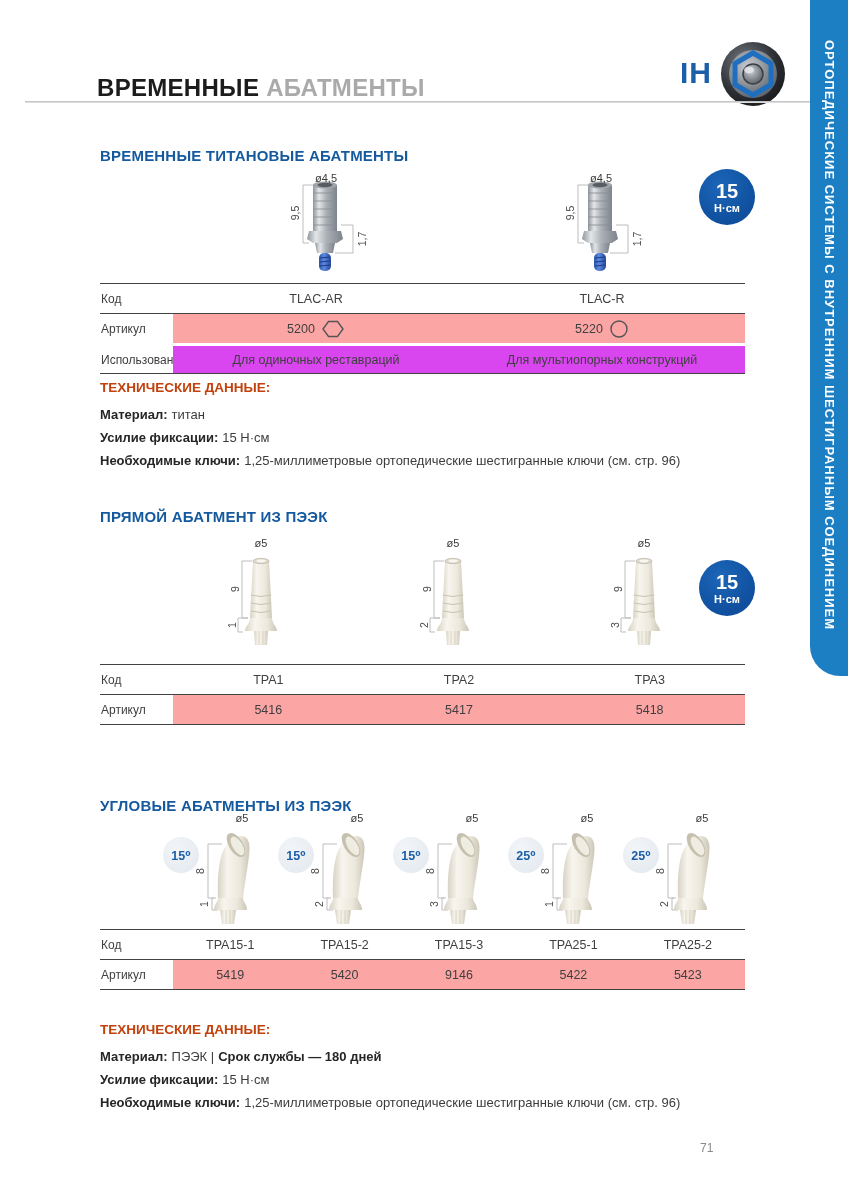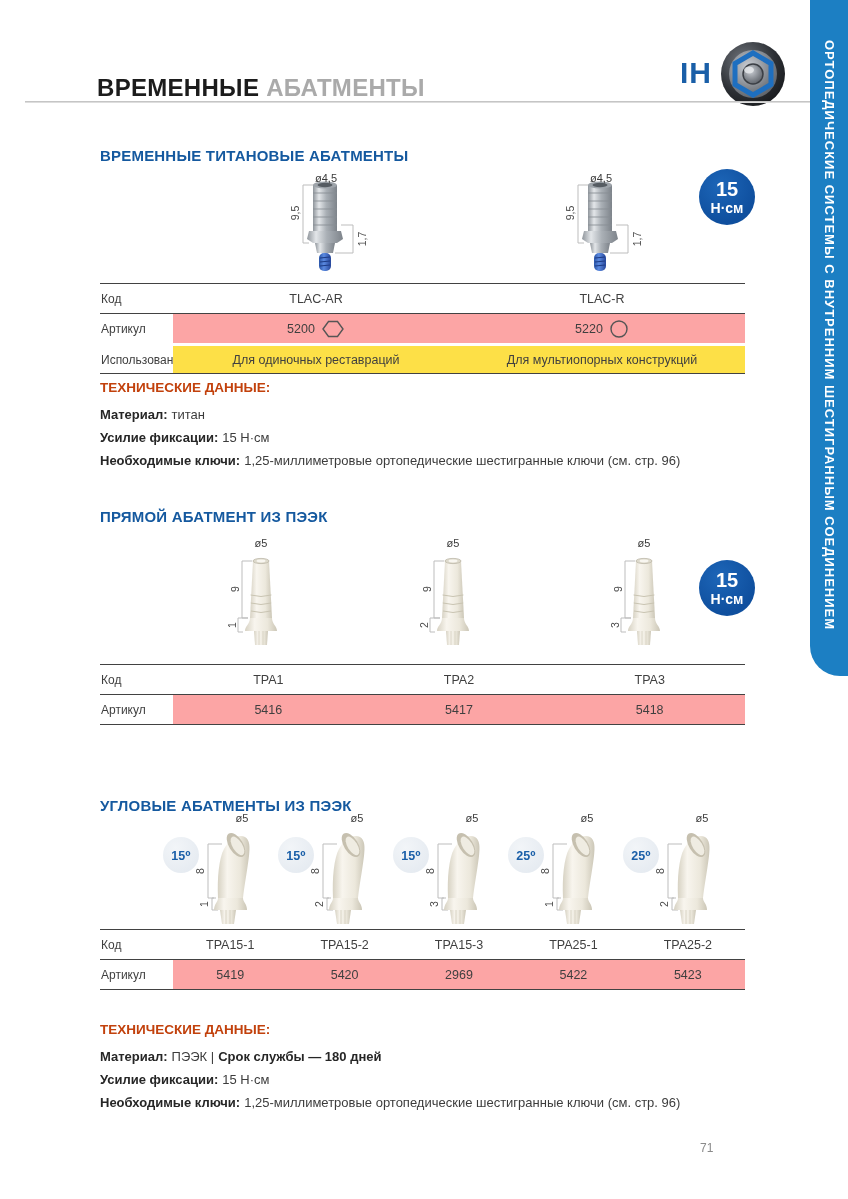--- a/index.html
+++ b/index.html
@@ -24,21 +24,21 @@
         font-size:13px;letter-spacing:1px;}
 
   
   .sec-title{position:absolute;left:100px;font-size:15px;font-weight:bold;color:#15599f;letter-spacing:.2px;}
 
   
   .torque{position:absolute;width:56px;height:56px;border-radius:50%;
         background:radial-gradient(circle at 38% 30%,#1d66b8,#0f4f9e 70%);
         color:#fff;text-align:center;display:flex;flex-direction:column;justify-content:center;line-height:1;}
   .torque .tv{font-size:20px;font-weight:bold;}
-  .torque .tu{font-size:14px;font-weight:bold;margin-top:2px;}
+  .torque .tu{font-size:11px;font-weight:bold;margin-top:2px;}
 
   
   .fig{position:absolute;}
   .fig svg{display:block;}
   .dim{position:absolute;font-size:10.5px;color:#4a4a4a;white-space:nowrap;
        transform:translate(-50%,-50%);}
   .dim.rot{transform:translate(-50%,-50%) rotate(-90deg);}
   .dim.dia{font-size:11px;color:#3a3a3a;}   .ti .d-h{left:30px;top:58px;}   .ti .d-c{left:97px;top:84px;}
   .angle-badge{position:absolute;left:1px;top:27px;width:36px;height:36px;border-radius:50%;
        background:radial-gradient(circle at 35% 30%,#f2f5f8,#e2e8ef);
@@ -46,21 +46,21 @@
 
   
   .dtable{position:absolute;left:100px;width:645px;border-top:1.5px solid #424242;
        border-bottom:1.5px solid #424242;font-size:12.5px;color:#3f3f3f;}
   .trow{display:flex;align-items:center;height:29px;}
   .trow.bline{border-bottom:1.5px solid #424242;}
   .trow.gaptop{margin-top:3px;height:27px;}
   .tlabel{width:72px;flex:0 0 72px;padding-left:1px;background:#fff;font-size:12px;}
   .vals{display:flex;flex:1;height:100%;align-items:center;}
   .vals.gray{background:#fca5a5;}
-  .vals.lav{background:#fde047;}
+  .vals.lav{background:#d946ef;}
   .tcell{flex:1;text-align:center;display:flex;align-items:center;justify-content:center;gap:6px;}
   .tcell svg{flex:0 0 auto;}
 
   
   .tech{position:absolute;left:100px;width:640px;}
   .tech h3{margin:0 0 12px 0;font-size:13.5px;color:#c2410c;font-weight:bold;}
   .tech p{margin:0 0 8px 0;font-size:13px;color:#3c3c3c;}
   .tech b{color:#262626;margin-right:4px;}
   .tech b.b2{margin-left:4px;}
 
@@ -453,21 +453,21 @@
         <div class="tcell">TPA15-3</div>
         <div class="tcell">TPA25-1</div>
         <div class="tcell">TPA25-2</div>
       </div>
     </div>
     <div class="trow">
       <div class="tlabel">Артикул</div>
       <div class="vals gray">
         <div class="tcell">5419</div>
         <div class="tcell">5420</div>
-        <div class="tcell">2969</div>
+        <div class="tcell">9146</div>
         <div class="tcell">5422</div>
         <div class="tcell">5423</div>
       </div>
     </div>
   </div>
 
   <div class="tech" style="top:1022px">
     <h3>ТЕХНИЧЕСКИЕ ДАННЫЕ:</h3>
     <p><b>Материал:</b><span>ПЭЭК |</span><b class="b2">Срок службы — 180 дней</b></p>
     <p><b>Усилие фиксации:</b><span>15 Н·см</span></p>

